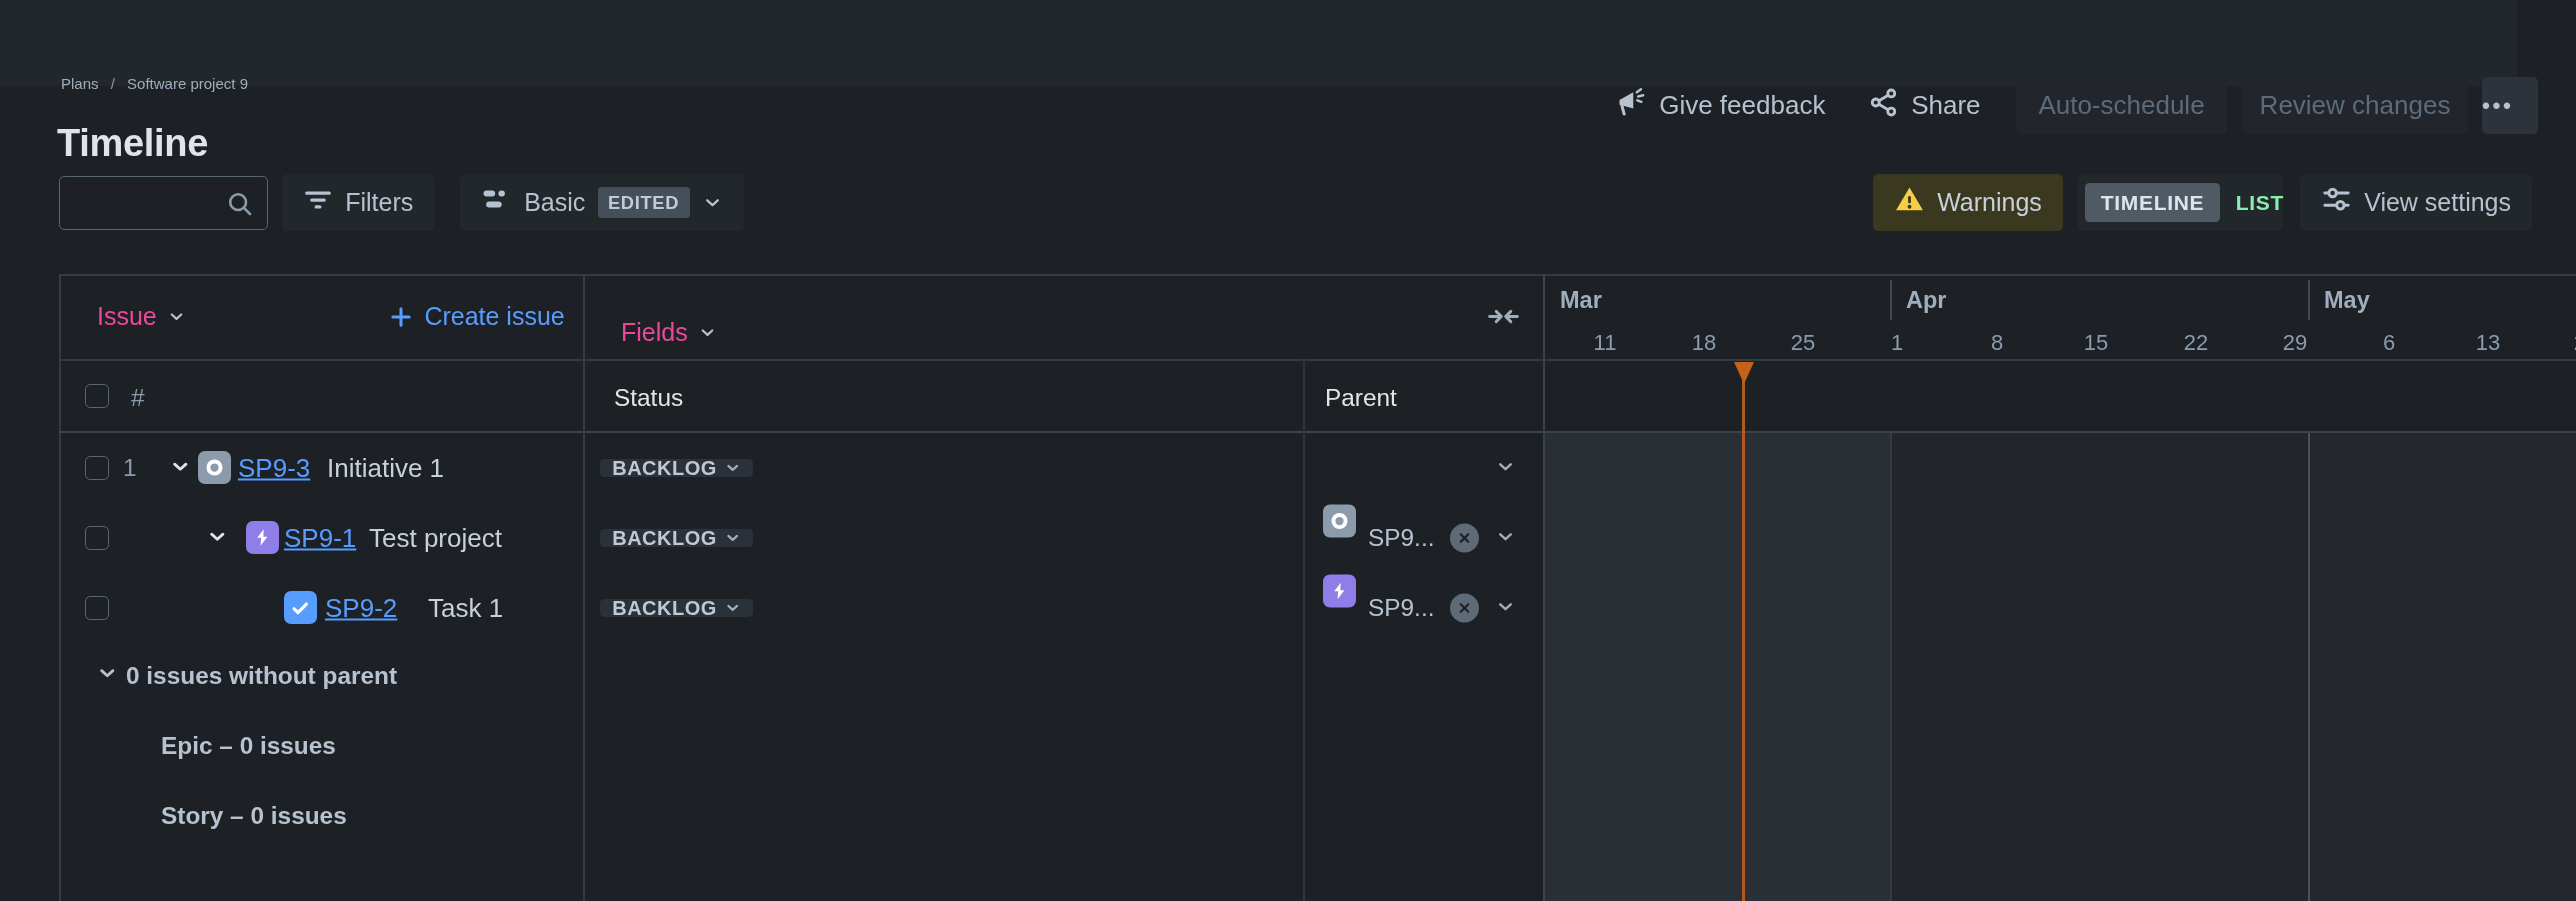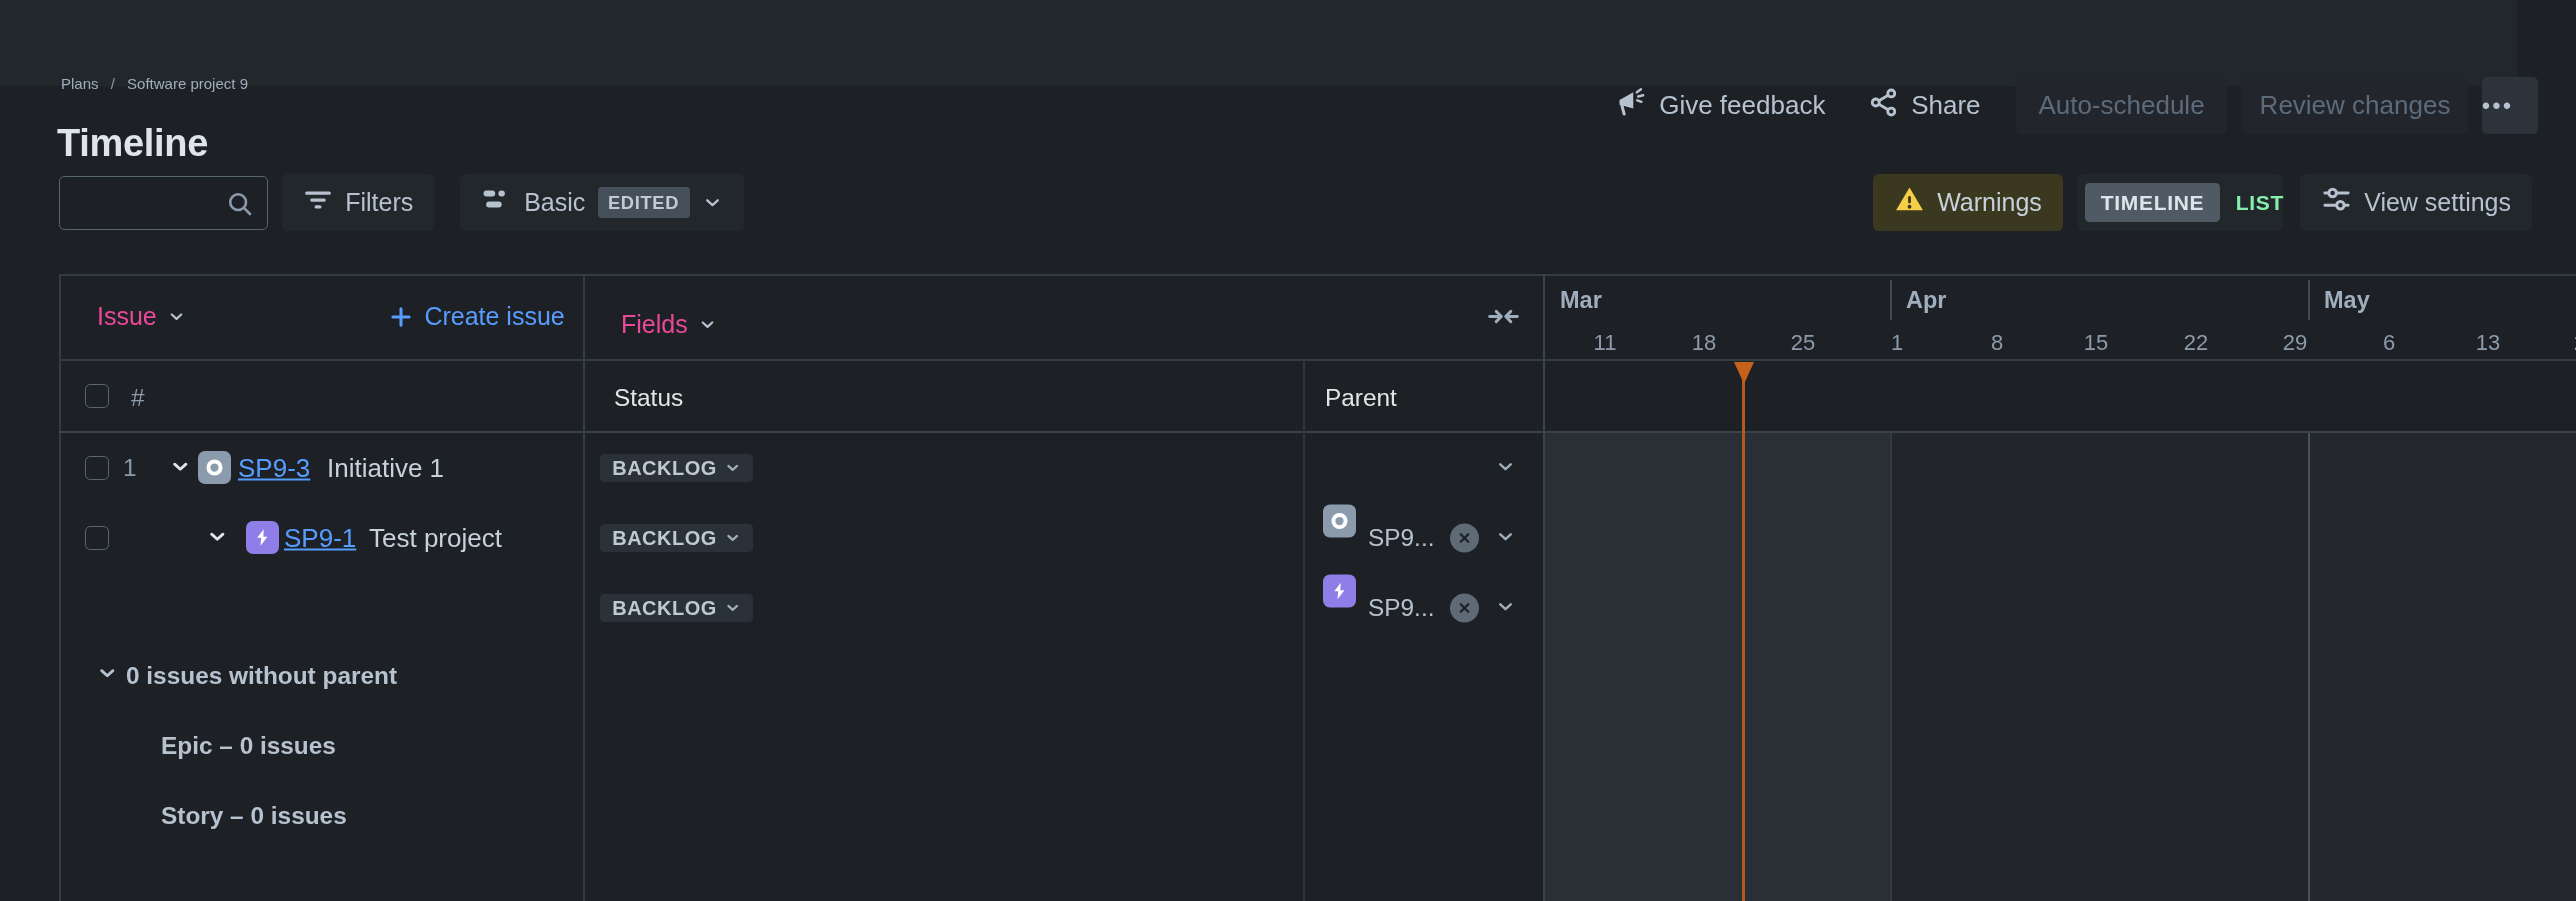--- a/index.html
+++ b/index.html
@@ -62,21 +62,21 @@
   .num { font-size:24.4px; color:#8C9BAB; }
   .ikey { font-size:26px; font-weight:500; color:#579DFF; cursor:pointer; }
   .isum { font-size:26px; font-weight:500; color:#C7D1DB; }
   .type-ic { position:absolute; top:18.3px; width:33px; height:33px; border-radius:7px;
              display:flex; align-items:center; justify-content:center; }
   .t-init { background:#8C9BAB; } .t-epic { background:#8F7EE7; } .t-task { background:#579DFF; }
   .chevbtn { color:#B6C2CF; cursor:pointer; }
 
   .status-cell { position:absolute; left:600px; height:70px; display:flex; align-items:center; }
   .lozenge { display:inline-flex; align-items:center; gap:7px; background:#2B3139; border-radius:4.4px;
-             height:28px; padding:0 12.2px; color:#BFC9D4; font-size:20px; font-weight:700;
+             height:18px; padding:0 12.2px; color:#BFC9D4; font-size:20px; font-weight:700;
              letter-spacing:0.5px; cursor:pointer; }
   .parent-cell { position:absolute; left:1303px; width:240px; height:70px; }
   .parent-cell .type-ic { left:20px; width:33px; height:33px; }
   .ptxt { position:absolute; left:65px; font-size:24.4px; color:#B6C2CF; }
   .xcircle { position:absolute; left:147px; top:50%; transform:translateY(-50%); width:29px; height:29px;
              border-radius:50%; background:#5E6A75; display:flex; align-items:center; justify-content:center; cursor:pointer; }
   .pchev { position:absolute; left:192px; }
 
   .group-row { position:absolute; left:59px; width:524px; height:70px; font-size:24.4px; font-weight:600; color:#B6C2CF; }
 </style>
@@ -204,21 +204,21 @@
     <svg width="19" height="19" viewBox="0 0 24 24" fill="none" stroke="#B6C2CF" stroke-width="2.8" stroke-linecap="round" stroke-linejoin="round">
         <path d="M6 9.5 l6 5.5 6-5.5"></path>
       </svg>
   </div>
   <div class="ghead blue" style="left:388px; top:274px; height:85px;">
     <svg width="26" height="26" viewBox="0 0 24 24" fill="none" stroke="#579DFF" stroke-width="2.8" stroke-linecap="round">
         <path d="M12 4.5 v15 M4.5 12 h15"></path>
       </svg>
     <span class="blue">Create issue</span>
   </div>
-  <div class="ghead" style="left:621px; top:282px; height:85px;">
+  <div class="ghead" style="left:621px; top:290px; height:85px;">
     <span>Fields</span>
     <svg width="19" height="19" viewBox="0 0 24 24" fill="none" stroke="#B6C2CF" stroke-width="2.8" stroke-linecap="round" stroke-linejoin="round">
         <path d="M6 9.5 l6 5.5 6-5.5"></path>
       </svg>
   </div>
   <div class="ghead" style="left:1486px; top:274px; height:85px;">
     <svg width="35" height="35" viewBox="0 0 24 24" fill="none" stroke="#9FADBC" stroke-width="2" stroke-linecap="round" stroke-linejoin="round">
         <path d="M2.5 12 h8 M7 8.5 l3.5 3.5 -3.5 3.5 M21.5 12 h-8 M17 8.5 l-3.5 3.5 3.5 3.5"></path>
       </svg>
   </div>
@@ -310,20 +310,30 @@
           <path d="M6 6 L18 18 M18 6 L6 18"></path>
         </svg>
     </span>
     <span class="pchev vc chevbtn">
       <svg width="21" height="21" viewBox="0 0 24 24" fill="none" stroke="#9FADBC" stroke-width="2.8" stroke-linecap="round" stroke-linejoin="round">
           <path d="M6 9.5 l6 5.5 6-5.5"></path>
         </svg>
     </span>
   </div>
 
+  <div class="grid-row" style="top:573px;">
+    <div class="checkbox" style="left:26px; top:22.6px;"></div>
+    <span class="type-ic t-task" style="left:225px;">
+      <svg width="22.6" height="22.6" viewBox="0 0 24 24" fill="none" stroke="#FFFFFF" stroke-width="3.4" stroke-linecap="round" stroke-linejoin="round">
+          <path d="M5.5 12.5 l4 4 L18.5 7.5"></path>
+        </svg>
+    </span>
+    <a href="#" class="rtxt ikey" style="left:266px;">SP9-2</a>
+    <span class="rtxt isum" style="left:369px;">Task 1</span>
+  </div>
   <div class="status-cell" style="top:573px;">
     <span class="lozenge">
       <span>BACKLOG</span>
       <svg width="17.4" height="17.4" viewBox="0 0 24 24" fill="none" stroke="#9FADBC" stroke-width="3" stroke-linecap="round" stroke-linejoin="round">
           <path d="M6 9.5 l6 5.5 6-5.5"></path>
         </svg>
     </span>
   </div>
   <div class="parent-cell" style="top:573px;">
     <span class="type-ic t-epic vc" style="left:20px;">

